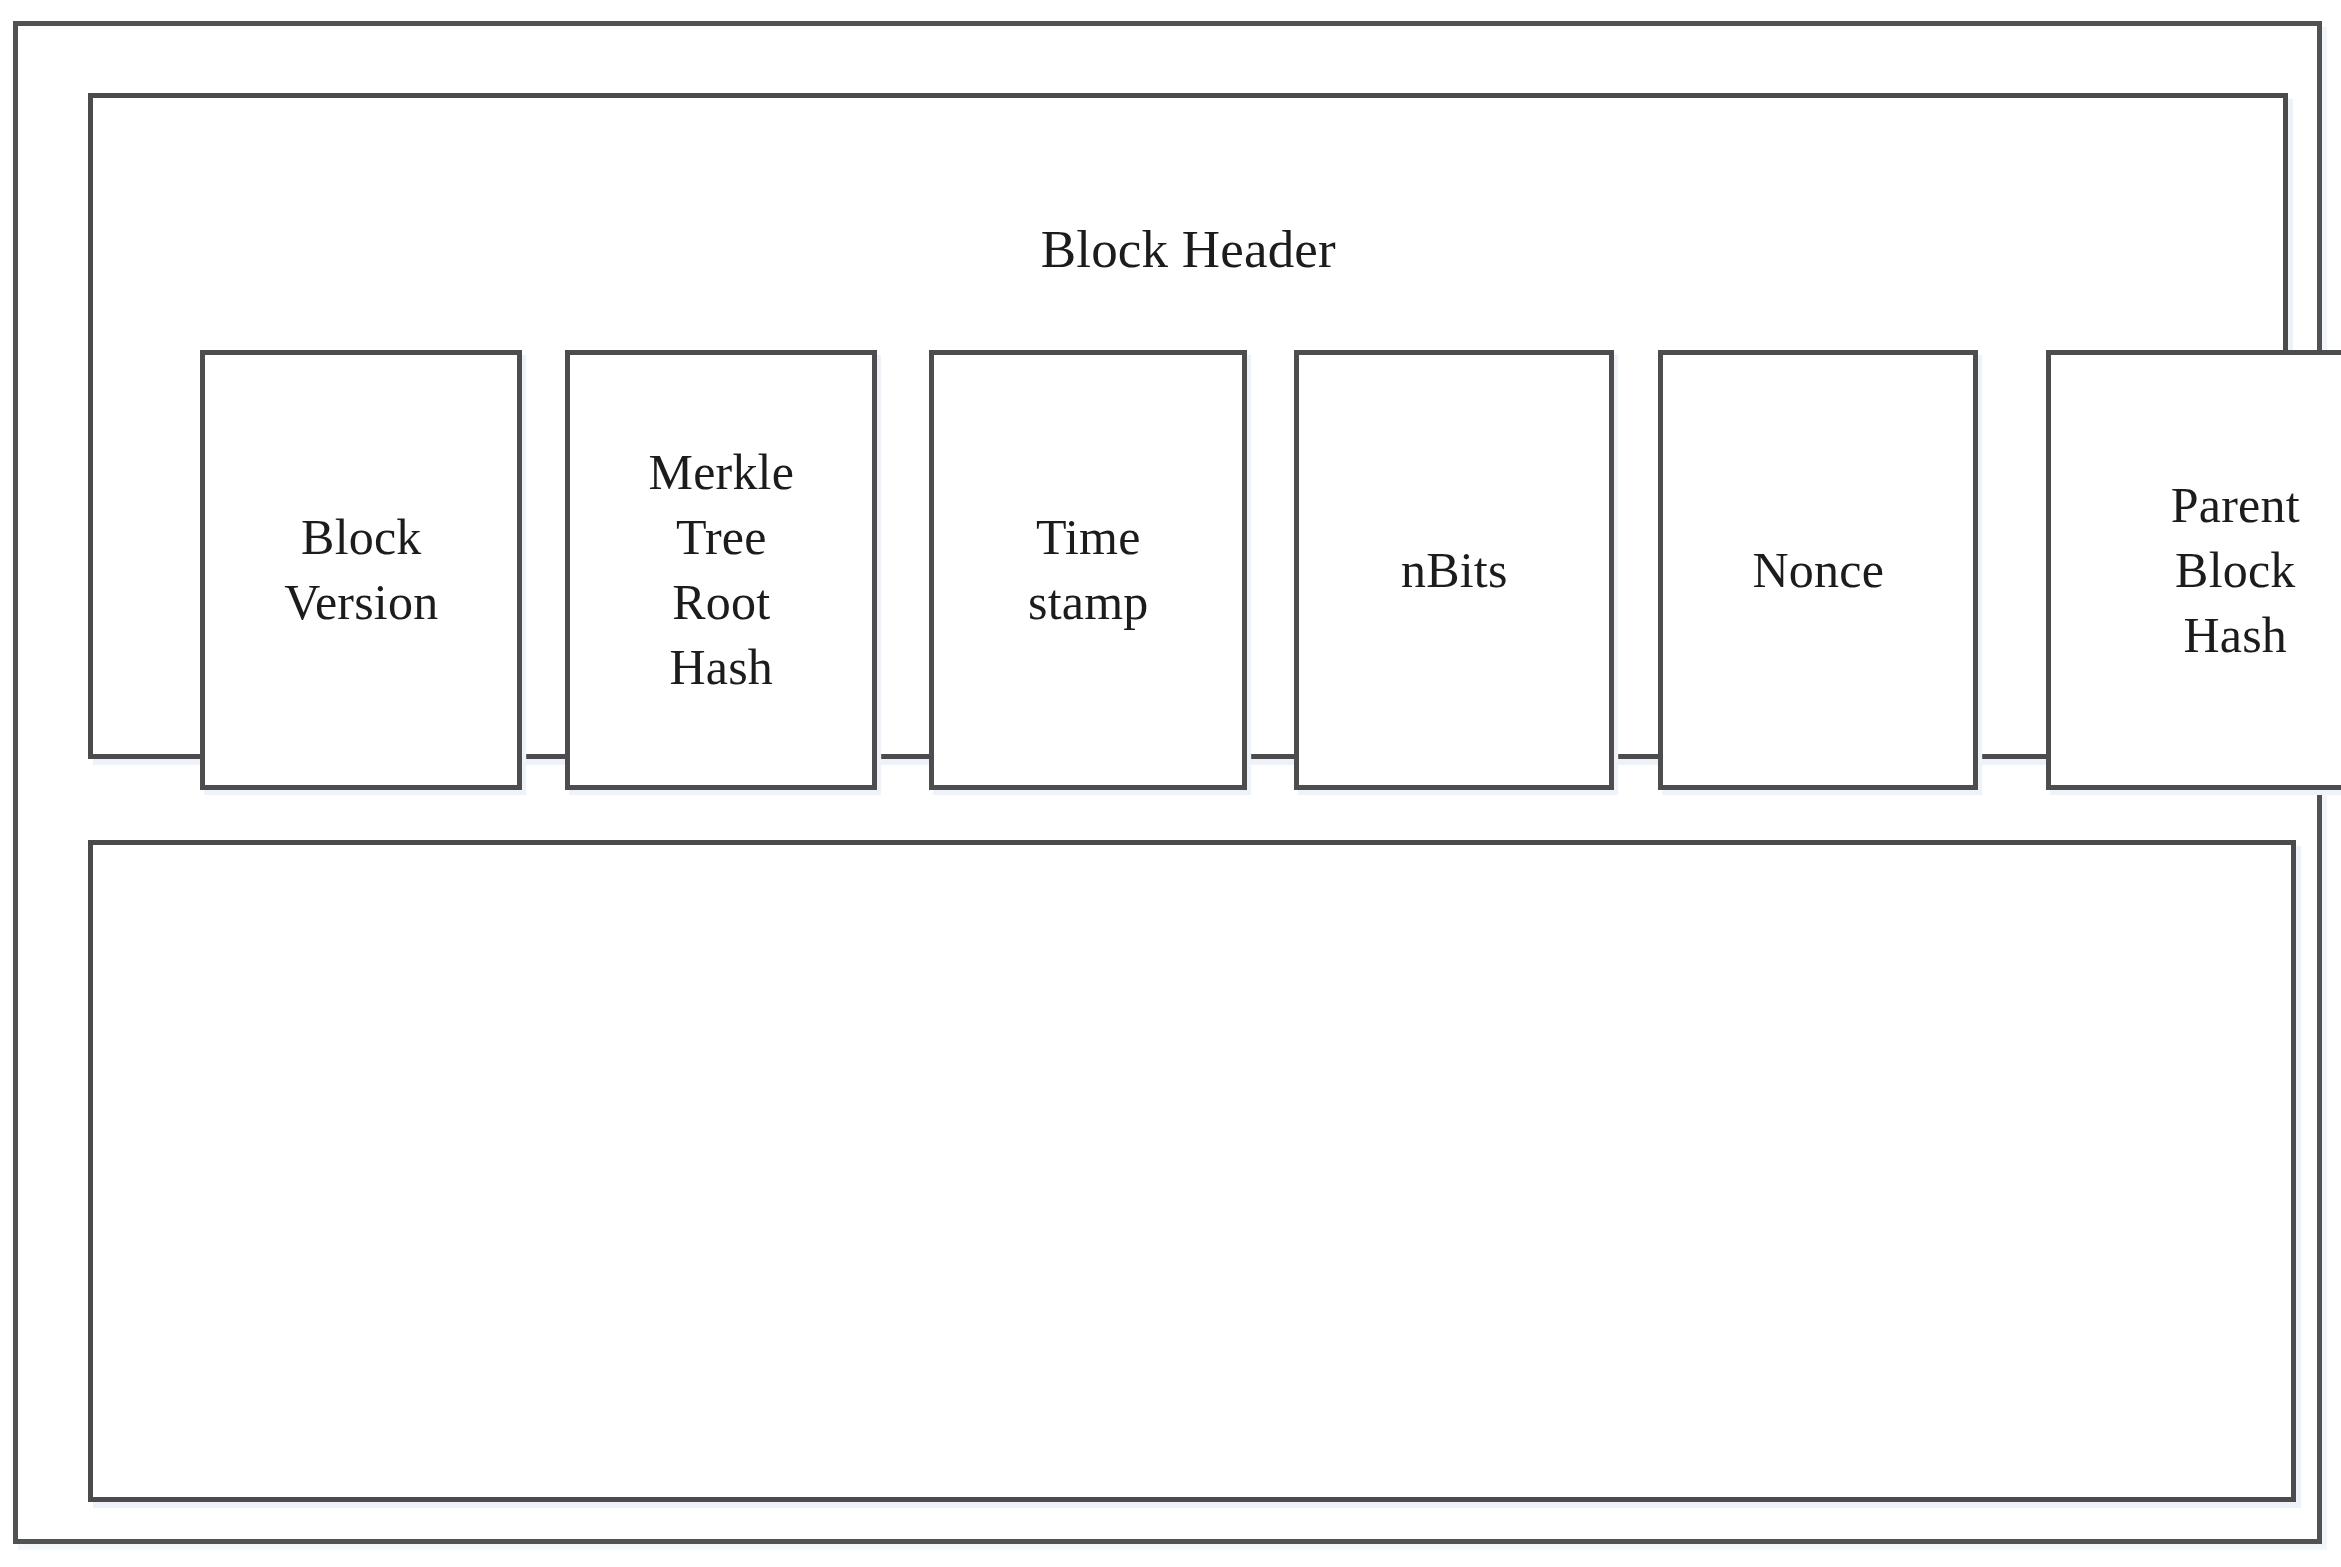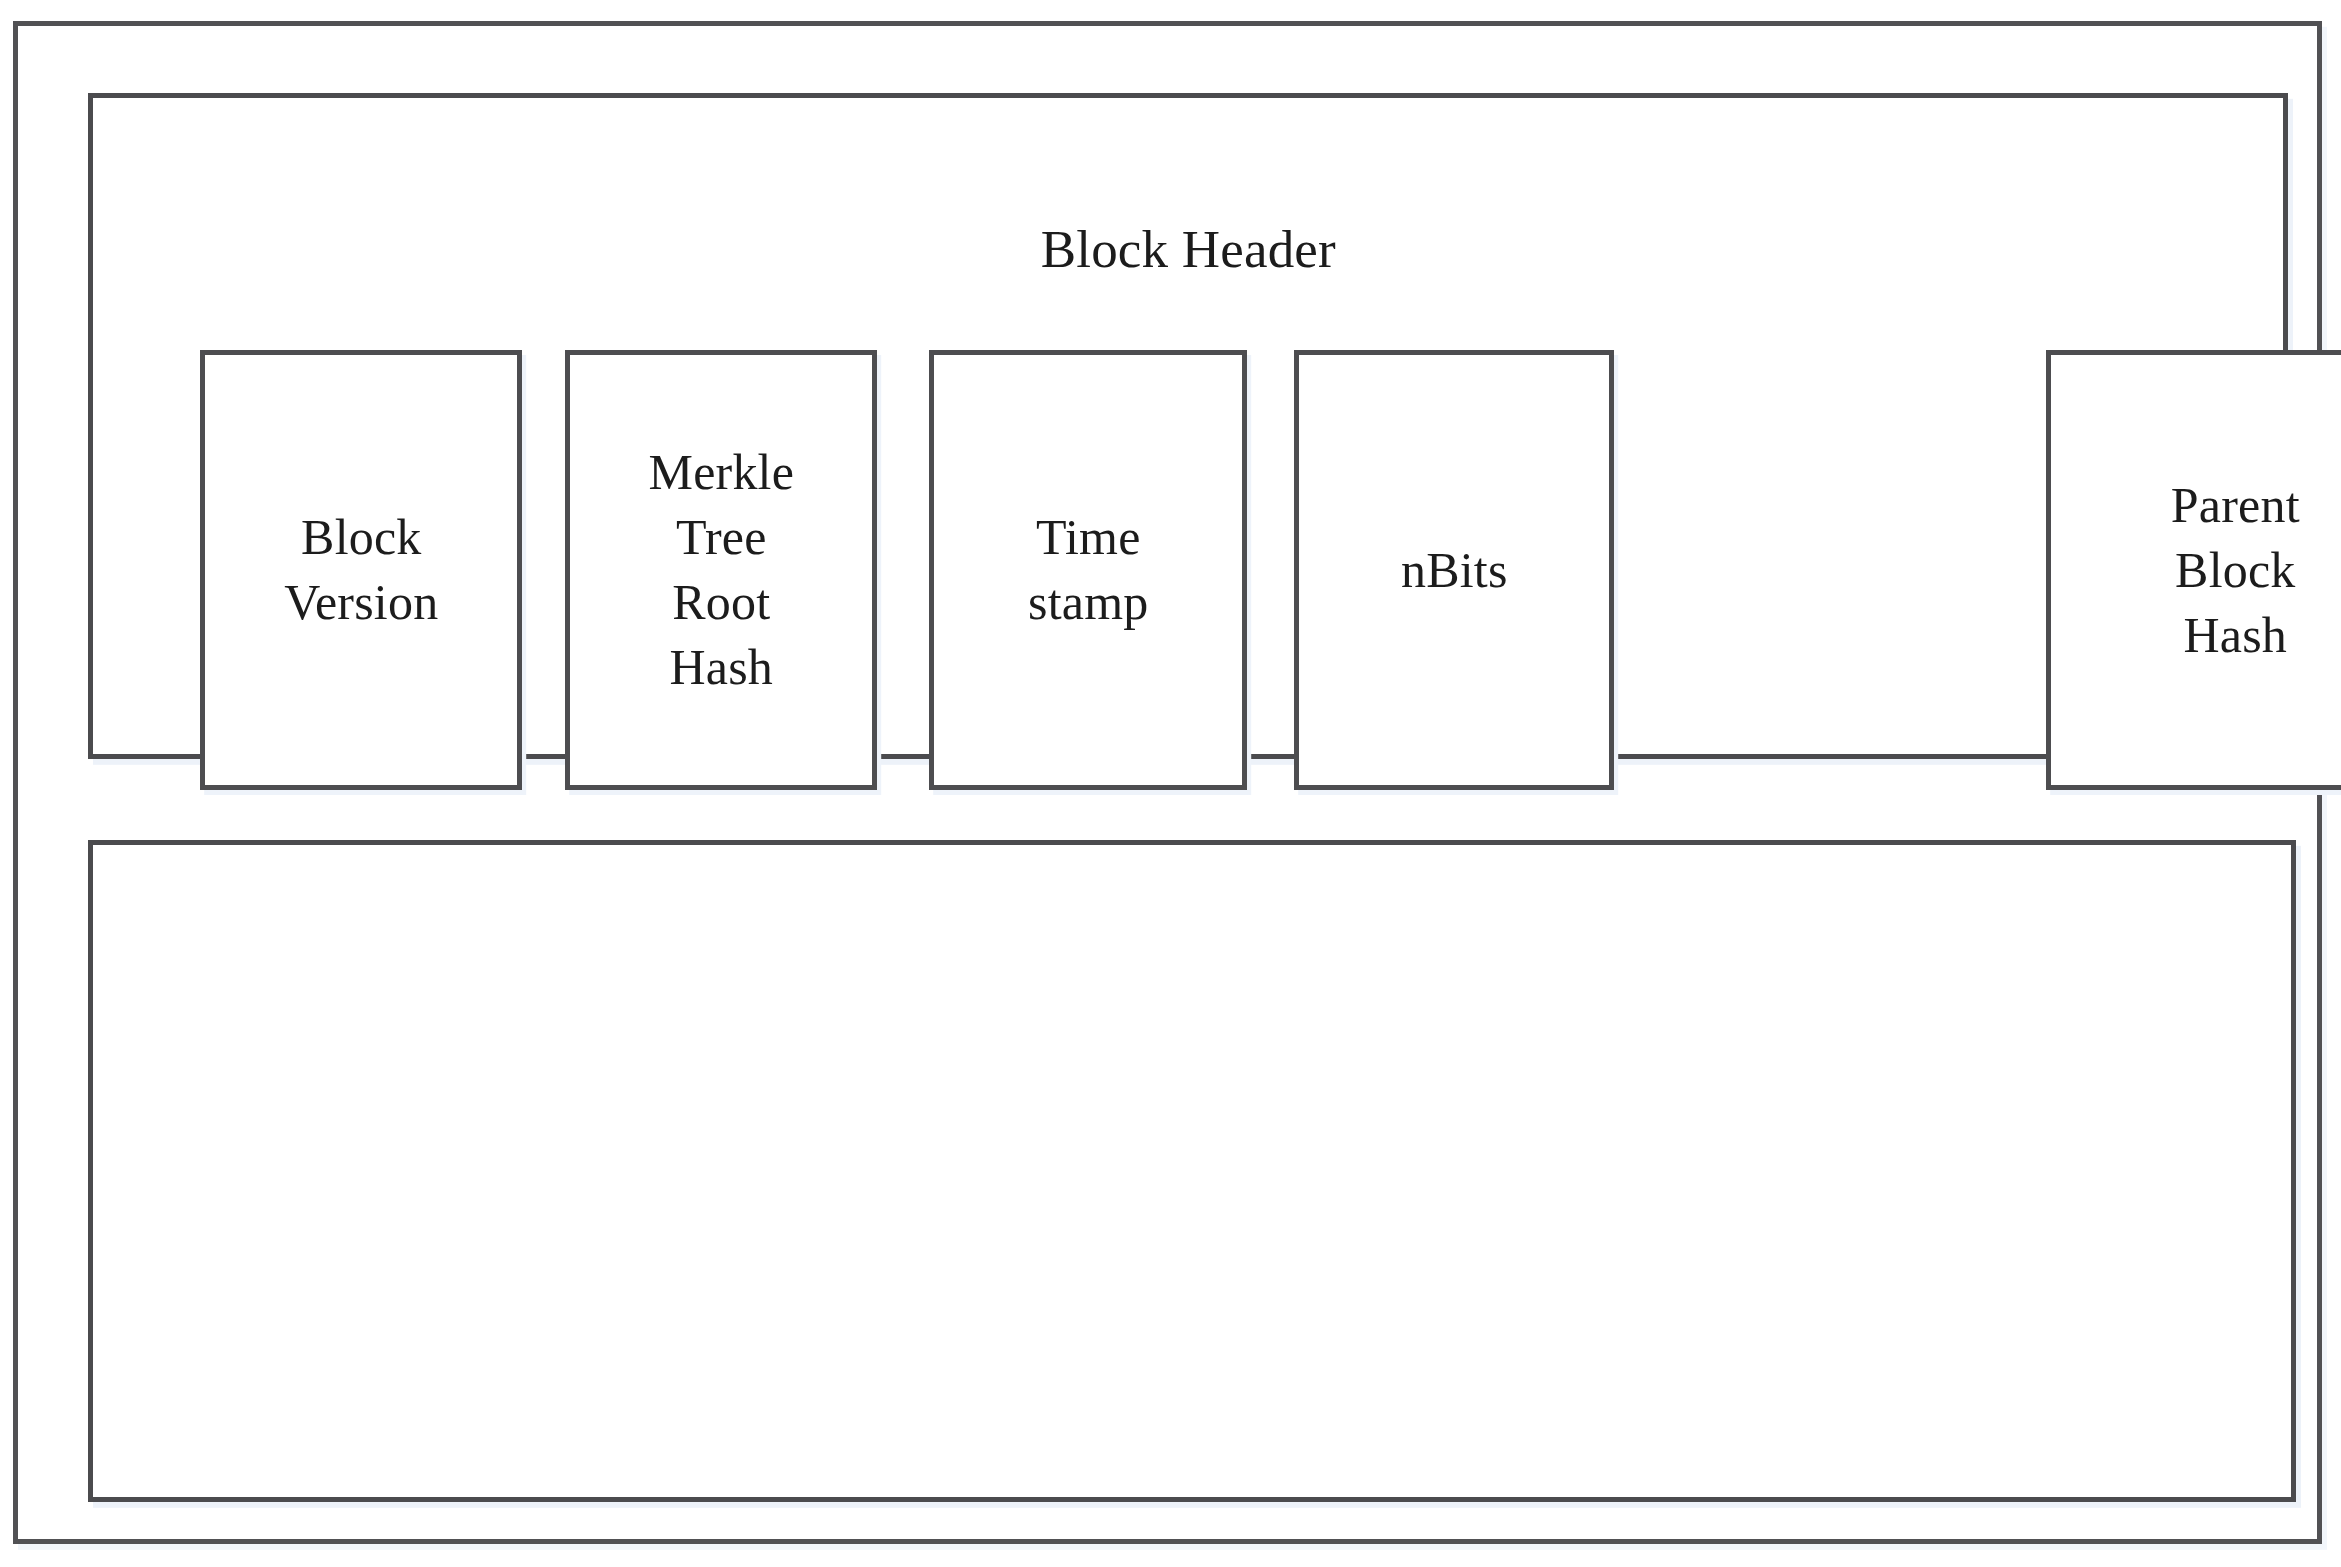--- a/index.html
+++ b/index.html
@@ -105,20 +105,23 @@
       </div>
 
       <div class="box field-box hdr-field" id="field-3">
         <div class="label field-label">nBits</div>
       </div>
 
       <div class="box field-box hdr-field" id="field-2">
         <div class="label field-label">Time<br>stamp</div>
       </div>
 
+      <div class="box field-box hdr-field" id="field-4">
+        <div class="label field-label">Nonce</div>
+      </div>
 
       <div class="box field-box hdr-field" id="field-5">
         <div class="label field-label">Parent<br>Block<br>Hash</div>
       </div>
     </div>
 
     <div class="box container-box" id="block-body">
 
       
 

